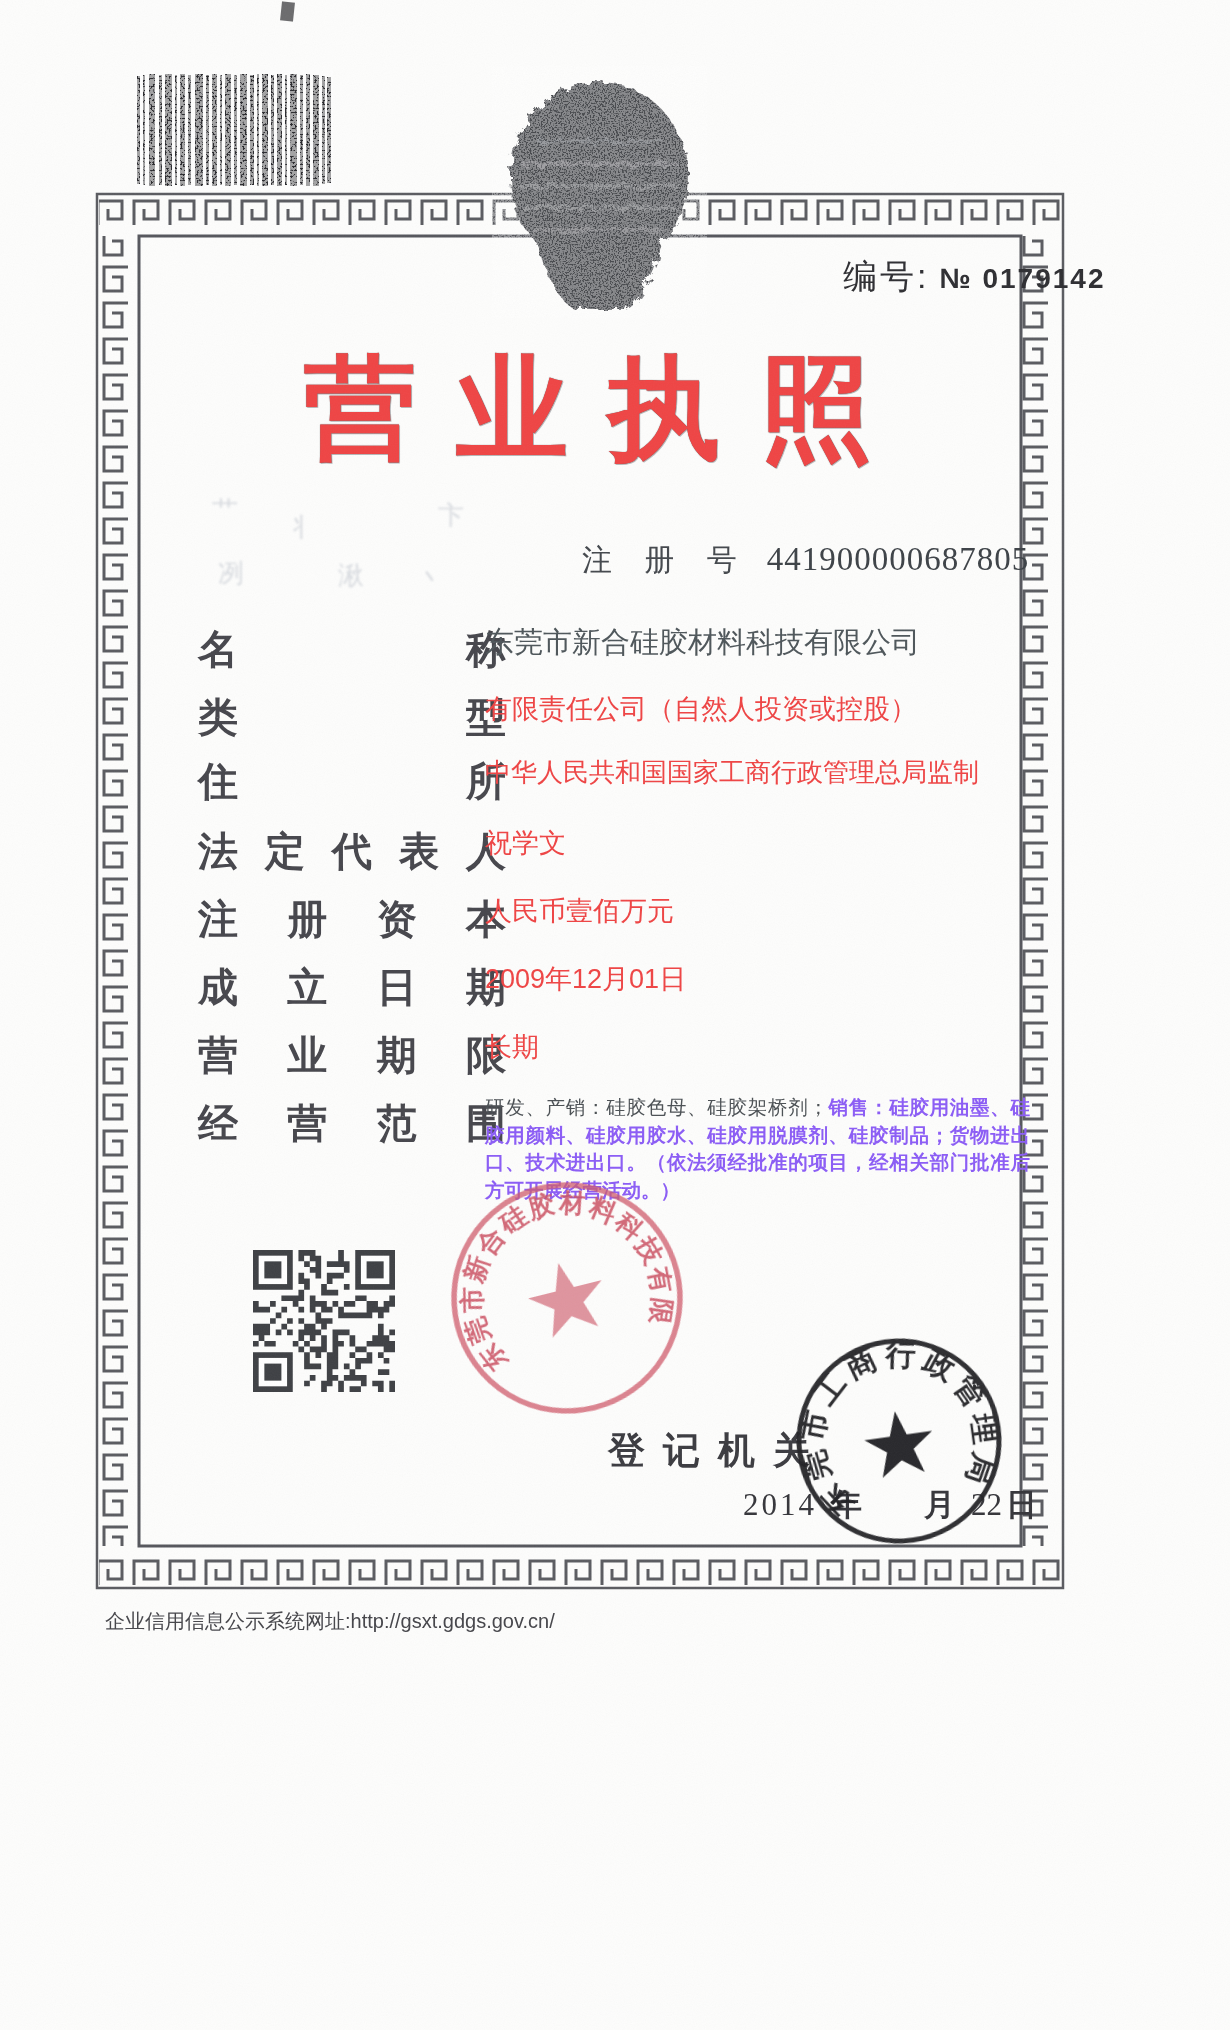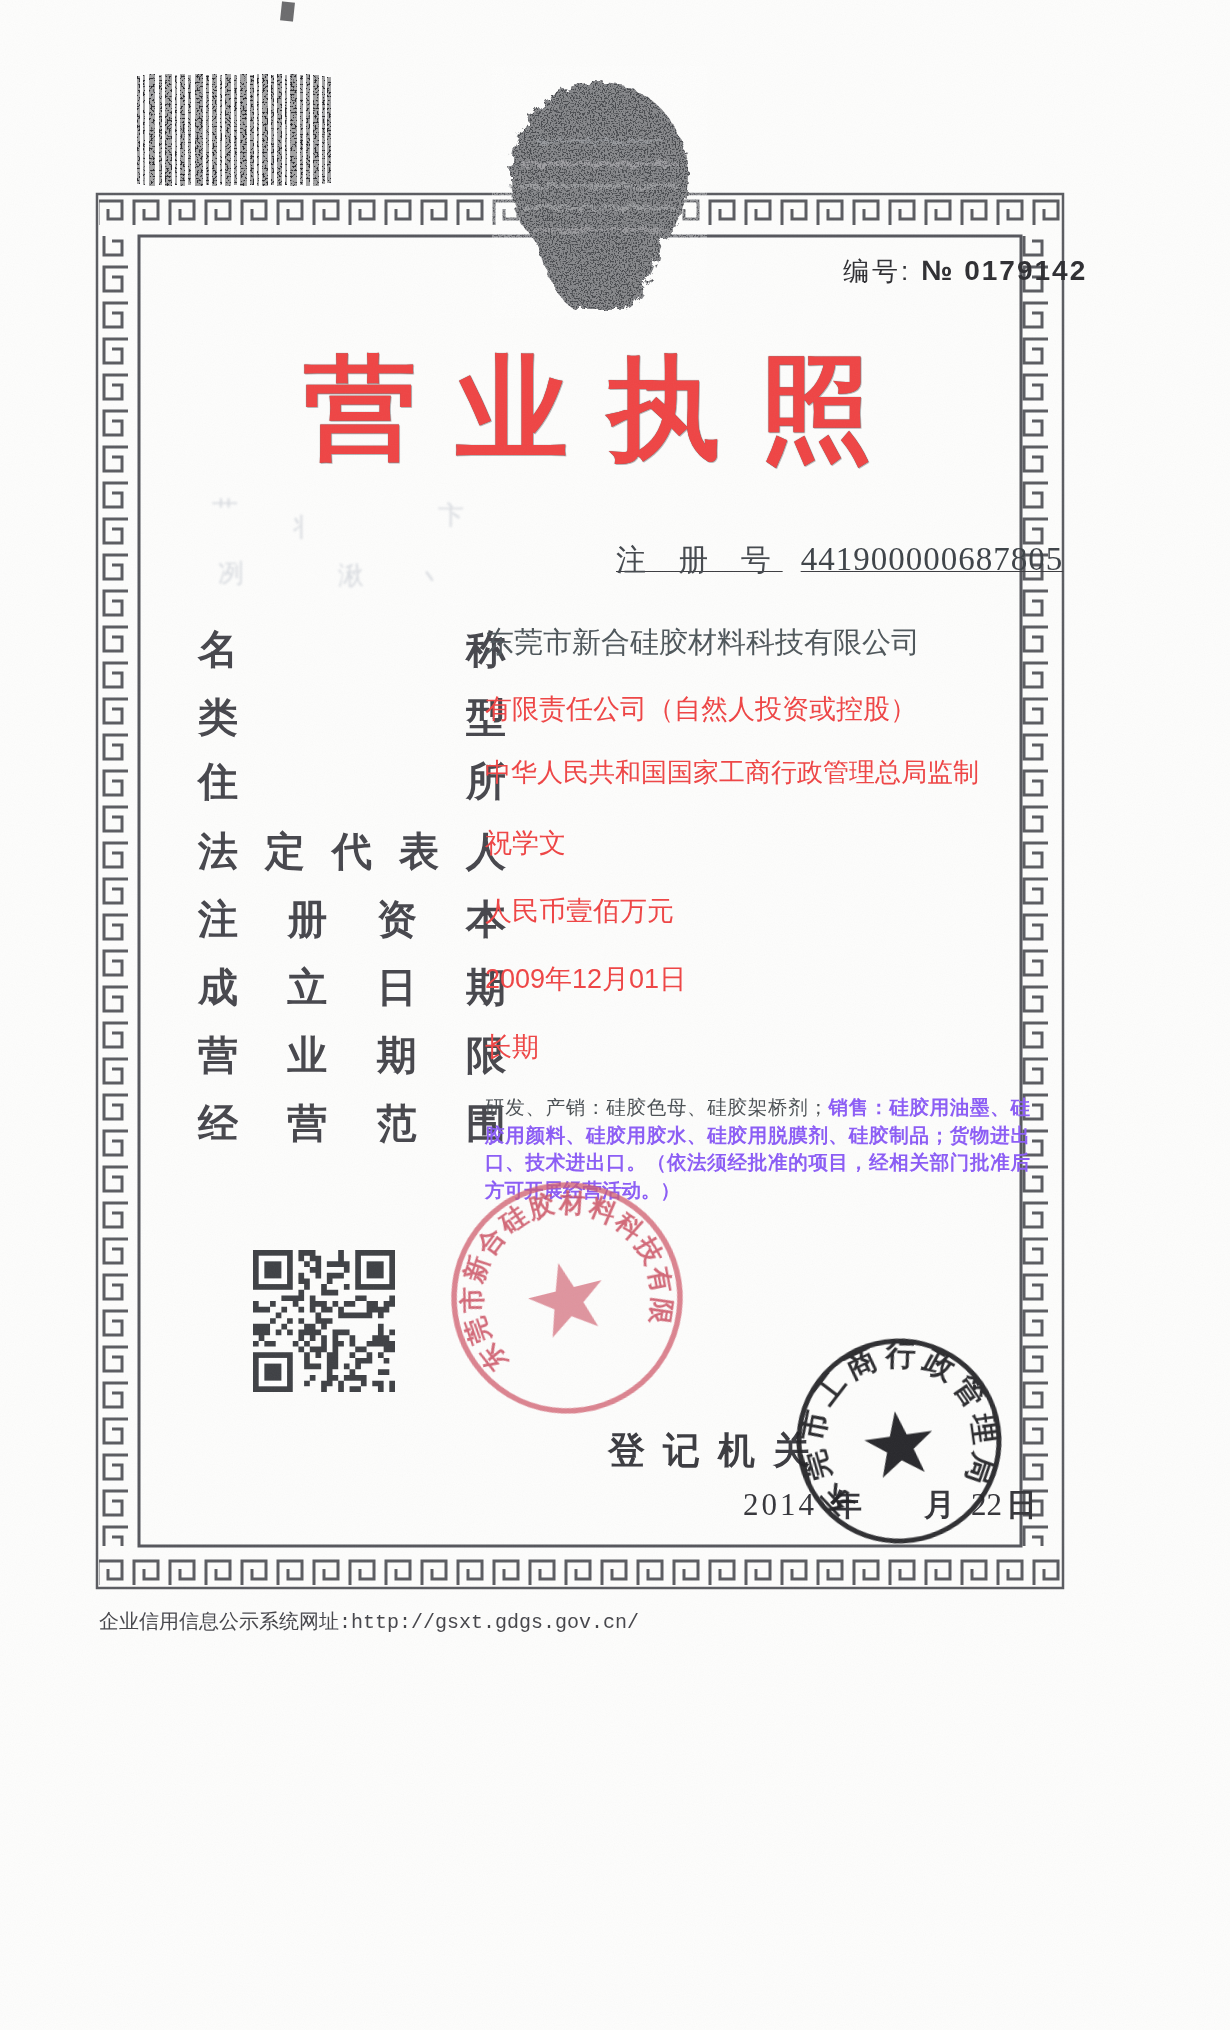--- a/index.html
+++ b/index.html
@@ -18,31 +18,31 @@
   .barcode{left:135px;top:70px;width:198px;height:120px;filter:blur(.45px) contrast(1.05);}
 
   
   .emblem{left:492px;top:66px;width:215px;height:252px;z-index:3;filter:blur(.3px);}
 
   
   .frame{left:95px;top:192px;width:970px;height:1398px;z-index:1;}
 
   
   .serial{left:843px;top:254px;z-index:2;white-space:nowrap;color:#2e2e32;}
-  .serial .lab{font-size:26px;letter-spacing:3px;}
+  .serial .lab{font-size:34px;letter-spacing:3px;}
   .serial .num{font-family:Liberation Sans, sans-serif;font-weight:700;
     font-size:28px;margin-left:10px;letter-spacing:2px;}
 
   
   .title{left:292px;top:334px;font-size:112px;font-weight:700;letter-spacing:40px;
     color:#ef4444;z-index:2;white-space:nowrap;
     text-shadow:0 0 1px rgba(45,45,48,.8), 1px 1px 0 rgba(90,90,95,.35);margin-left:12px;}
 
   
-  .regno{left:616px;top:540px;z-index:2;white-space:nowrap;text-decoration:underline;}
+  .regno{left:582px;top:540px;z-index:2;white-space:nowrap;}
   .regno .lab{font-size:30px;letter-spacing:12px;color:#44484d;}
   .regno .num{font-family:"Liberation Serif","DejaVu Serif",serif;font-size:33px;
     color:#3d4247;margin-left:18px;letter-spacing:1px;}
 
   
   .row{position:absolute;left:198px;width:840px;z-index:2;}
   .row-label{position:absolute;left:0;top:13px;width:308px;font-size:40px;font-weight:600;
     color:#46464c;text-align:justify;text-align-last:justify;line-height:1;}
   .row-value{position:absolute;left:287px;top:10px;width:560px;font-size:27px;
     color:#ef4444;line-height:1.15;white-space:nowrap;}
@@ -66,22 +66,22 @@
     color:#3b3b40;z-index:2;white-space:nowrap;}
   .dateline{left:743px;top:1484px;z-index:2;white-space:nowrap;color:#35353a;
     font-size:31px;}
   .dateline .y{font-family:"Liberation Serif","DejaVu Serif",serif;letter-spacing:3px;}
   .dateline .u1{margin-left:14px;font-weight:600;}
   .dateline .u2{margin-left:62px;font-weight:600;}
   .dateline .d{margin-left:16px;font-family:"Liberation Serif","DejaVu Serif",serif;}
   .dateline .u3{margin-left:4px;font-weight:600;}
 
   
-  .foot-left{left:99px;top:1608px;font-size:20px;color:#45454a;z-index:2;
-    font-family:Liberation Mono, monospace;letter-spacing:0px;}
+  .foot-left{left:105px;top:1608px;font-size:20px;color:#45454a;z-index:2;
+    font-family:Liberation Sans, sans-serif;letter-spacing:0px;}
   .foot-right{left:663px;top:1604px;font-size:22.5px;font-weight:600;color:#3e3e43;
     letter-spacing:1.5px;z-index:2;}
 
   
   .gm{position:absolute;font-size:26px;color:#8b94a6;opacity:.32;filter:blur(1.1px);z-index:1;}
   .gm1{left:212px;top:492px;} .gm2{left:438px;top:498px;} .gm3{left:292px;top:510px;}
   .gm4{left:218px;top:556px;} .gm5{left:338px;top:558px;} .gm6{left:418px;top:562px;}
 
   .noise{left:0;top:0;width:1230px;height:2030px;z-index:40;pointer-events:none;opacity:.05;}
 </style>

